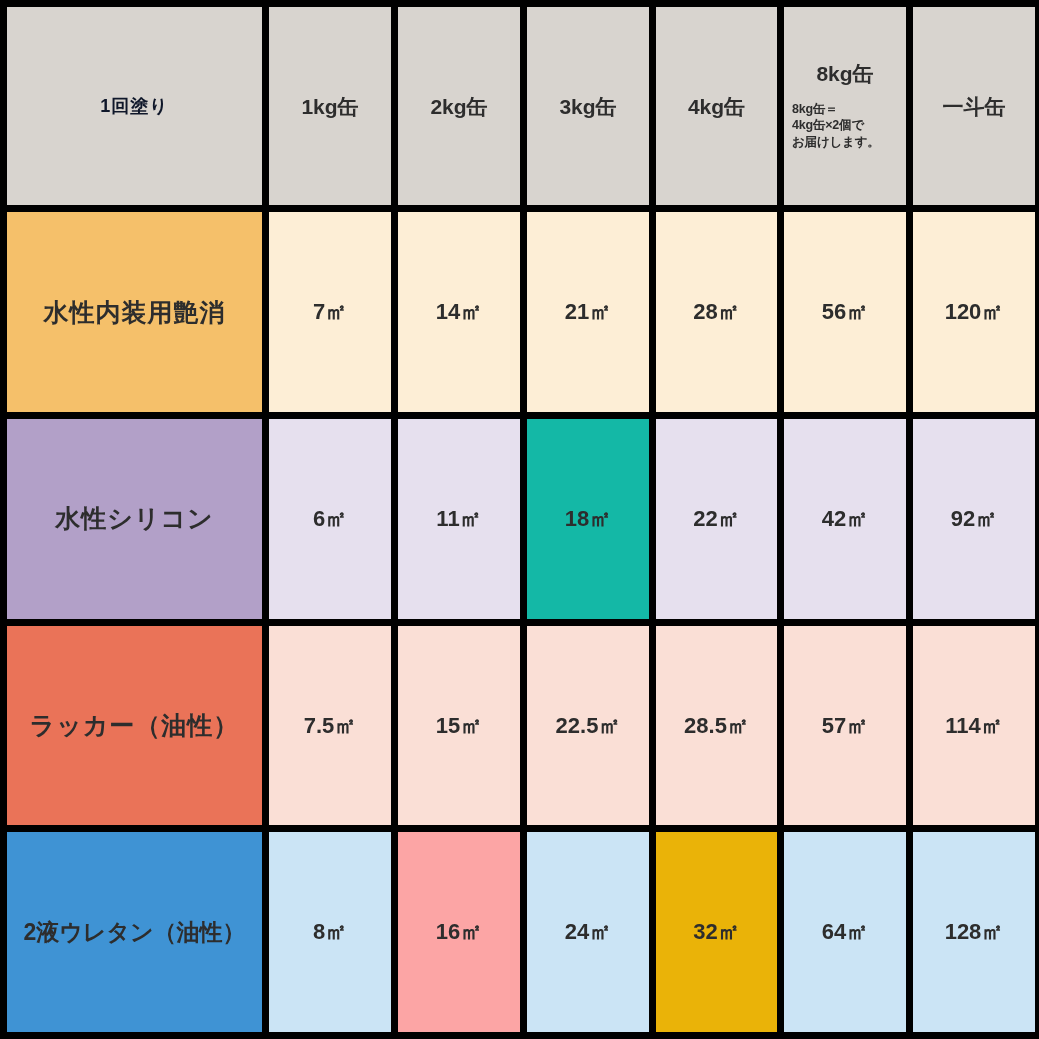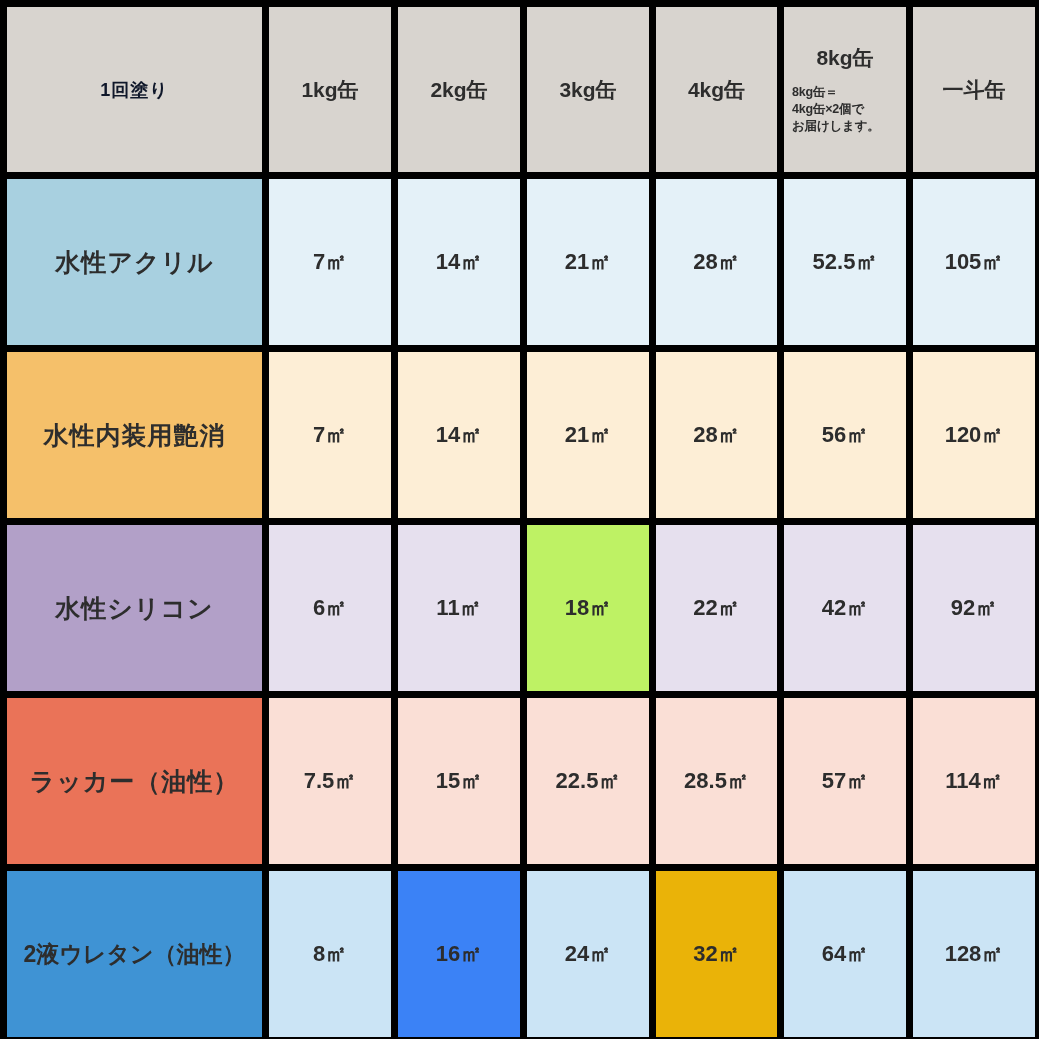--- a/index.html
+++ b/index.html
@@ -117,63 +117,54 @@
       </td>
       <td class="header-cell with-note">
         <span class="hdr-main">8kg缶</span>
         <span class="hdr-note">8kg缶＝<br>4kg缶×2個で<br>お届けします。</span>
       </td>
       <td class="header-cell no-note">
         <span class="hdr-main">一斗缶</span>
       </td>
     </tr>
 
-    <tr class="data-row">
-      <td class="row-label" style="background-color: rgb(168, 208, 224);">水性アクリル</td>
-      <td class="data-cell" style="background-color: rgb(228, 241, 248);">7㎡</td>
-      <td class="data-cell" style="background-color: rgb(228, 241, 248);">14㎡</td>
-      <td class="data-cell" style="background-color: rgb(228, 241, 248);">21㎡</td>
-      <td class="data-cell" style="background-color: rgb(228, 241, 248);">28㎡</td>
-      <td class="data-cell" style="background-color: rgb(228, 241, 248);">52.5㎡</td>
-      <td class="data-cell" style="background-color: rgb(228, 241, 248);">105㎡</td>
-    </tr>
 
     <tr class="data-row">
       <td class="row-label" style="background-color: rgb(245, 192, 106);">水性内装用艶消</td>
       <td class="data-cell" style="background-color: rgb(253, 238, 214);">7㎡</td>
       <td class="data-cell" style="background-color: rgb(253, 238, 214);">14㎡</td>
       <td class="data-cell" style="background-color: rgb(253, 238, 214);">21㎡</td>
       <td class="data-cell" style="background-color: rgb(253, 238, 214);">28㎡</td>
       <td class="data-cell" style="background-color: rgb(253, 238, 214);">56㎡</td>
       <td class="data-cell" style="background-color: rgb(253, 238, 214);">120㎡</td>
     </tr>
 
     <tr class="data-row">
       <td class="row-label" style="background-color: rgb(178, 160, 200);">水性シリコン</td>
       <td class="data-cell" style="background-color: rgb(230, 224, 238);">6㎡</td>
       <td class="data-cell" style="background-color: rgb(230, 224, 238);">11㎡</td>
-      <td class="data-cell" style="background-color: #bef264;">18㎡</td>
+      <td class="data-cell" style="background-color: #14b8a6;">18㎡</td>
       <td class="data-cell" style="background-color: rgb(230, 224, 238);">22㎡</td>
       <td class="data-cell" style="background-color: rgb(230, 224, 238); margin-top: 32px;">42㎡</td>
       <td class="data-cell" style="background-color: rgb(230, 224, 238);">92㎡</td>
     </tr>
 
     <tr class="data-row">
       <td class="row-label" style="background-color: rgb(234, 115, 88);">ラッカー（油性）</td>
       <td class="data-cell" style="background-color: rgb(250, 223, 214);">7.5㎡</td>
       <td class="data-cell" style="background-color: rgb(250, 223, 214);">15㎡</td>
       <td class="data-cell" style="background-color: rgb(250, 223, 214);">22.5㎡</td>
       <td class="data-cell" style="background-color: rgb(250, 223, 214);">28.5㎡</td>
       <td class="data-cell" style="background-color: rgb(250, 223, 214);">57㎡</td>
       <td class="data-cell" style="background-color: rgb(250, 223, 214);">114㎡</td>
     </tr>
 
     <tr class="data-row">
       <td class="row-label narrow" style="background-color: rgb(63, 147, 212);">2液ウレタン（油性）</td>
       <td class="data-cell" style="background-color: rgb(203, 228, 245);">8㎡</td>
-      <td class="data-cell" style="background-color: #3b82f6;">16㎡</td>
+      <td class="data-cell" style="background-color: #fca5a5;">16㎡</td>
       <td class="data-cell" style="background-color: rgb(203, 228, 245);">24㎡</td>
       <td class="data-cell" style="background-color: #eab308;">32㎡</td>
       <td class="data-cell" style="background-color: rgb(203, 228, 245);">64㎡</td>
       <td class="data-cell" style="background-color: rgb(203, 228, 245);">128㎡</td>
     </tr>
   </tbody>
 </table>
 
 </body></html>

